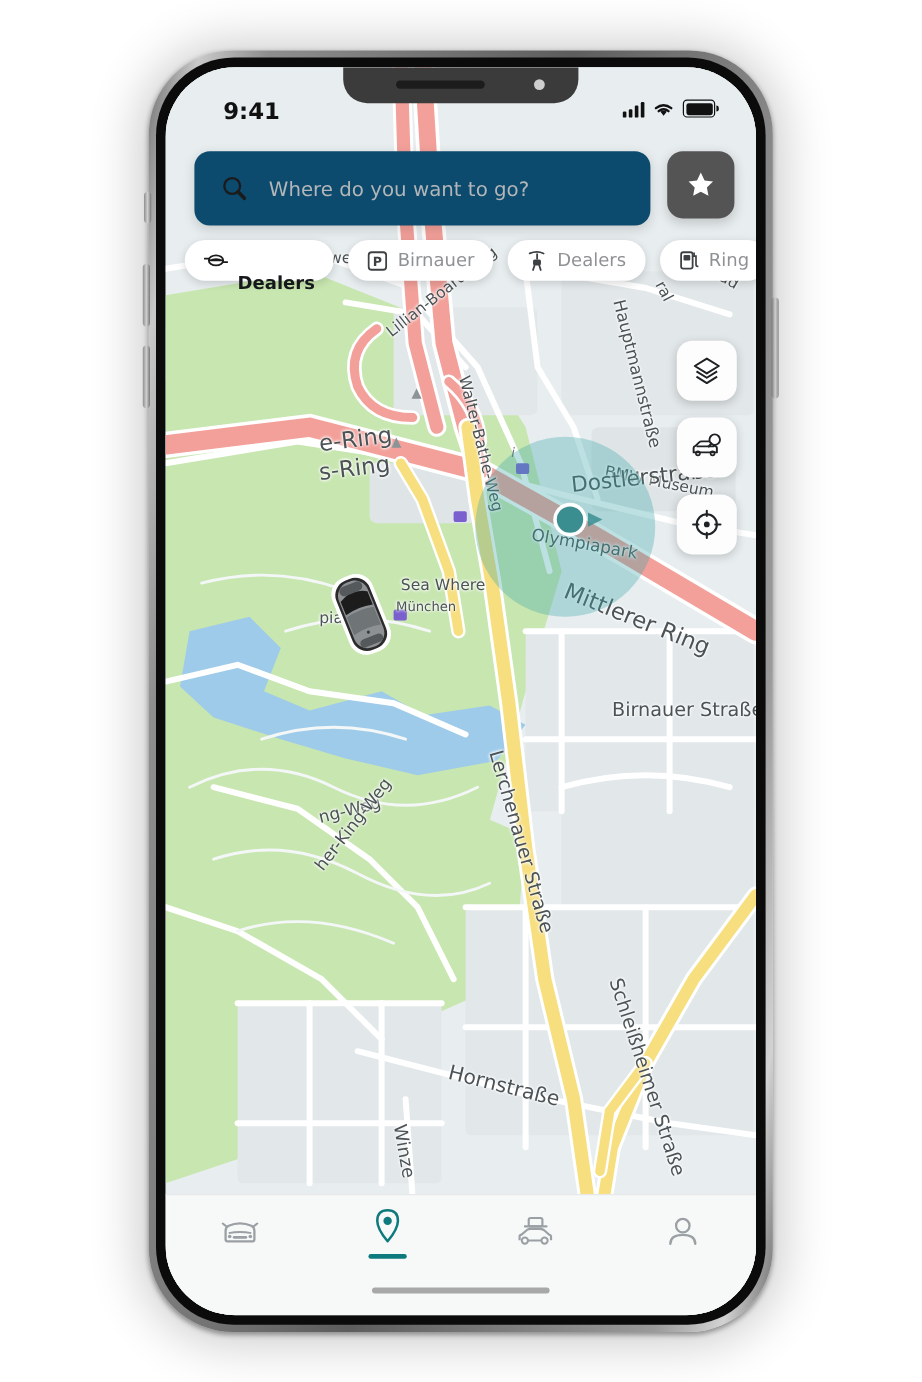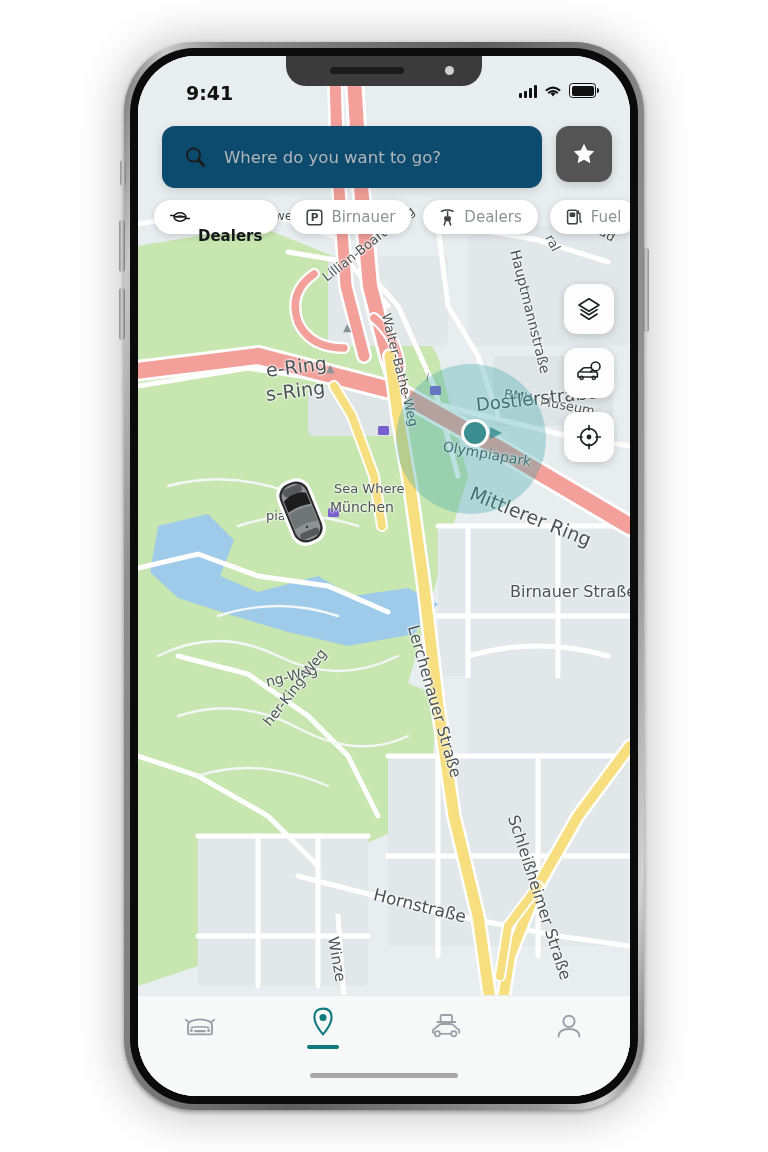--- a/index.html
+++ b/index.html
@@ -234,21 +234,21 @@
 
       <div id="labels">
           <div class="maplabel" style="left: 186px; top: 215px; font-size: 13px; transform: rotate(-38deg); transform-origin: left center;">Lillian-Board-Weg</div>
           <div class="maplabel" style="left: 248px; top: 250px; font-size: 13px; transform: rotate(76deg); transform-origin: left center;">Walter-Bathe-Weg</div>
           <div class="maplabel" style="left: 128px; top: 303px; font-size: 19px; transform: rotate(-7deg); transform-origin: left center;">e-Ring</div>
           <div class="maplabel" style="left: 128px; top: 327px; font-size: 19px; transform: rotate(-7deg); transform-origin: left center;">s-Ring</div>
           <div class="maplabel" style="left: 128px; top: 152px; font-size: 13px; transform: rotate(0deg); transform-origin: left center;">nwe</div>
           <div class="maplabel" style="left: 305px; top: 382px; font-size: 14px; transform: rotate(10deg); transform-origin: left center;">Olympiapark</div>
           <div class="maplabel" style="left: 366px; top: 330px; font-size: 13px; transform: rotate(11deg); transform-origin: left center;">BMW Museum</div>
           <div class="maplabel" style="left: 196px; top: 425px; font-size: 13px; transform: rotate(0deg); transform-origin: left center;">Sea Where</div>
-          <div class="maplabel" style="left: 192px; top: 443px; font-size: 14px; transform: rotate(0deg); transform-origin: left center;">München</div>
+          <div class="maplabel" style="left: 192px; top: 443px; font-size: 11px; transform: rotate(0deg); transform-origin: left center;">München</div>
           <div class="maplabel" style="left: 128px; top: 452px; font-size: 13px; transform: rotate(0deg); transform-origin: left center;">piaturm</div>
           <div class="maplabel" style="left: 377px; top: 186px; font-size: 14px; transform: rotate(76deg); transform-origin: left center;">Hauptmannstraße</div>
           <div class="maplabel" style="left: 411px; top: 172px; font-size: 13px; transform: rotate(62deg); transform-origin: left center;">ral</div>
           <div class="maplabel" style="left: 456px; top: 163px; font-size: 13px; transform: rotate(30deg); transform-origin: left center;">Lad</div>
           <div class="maplabel" style="left: 338px; top: 338px; font-size: 18px; transform: rotate(-6deg); transform-origin: left center;">Dostlerstraße</div>
           <div class="maplabel" style="left: 333px; top: 425px; font-size: 19px; transform: rotate(22deg); transform-origin: left center;">Mittlerer  Ring</div>
           <div class="maplabel" style="left: 372px; top: 526px; font-size: 16px; transform: rotate(0deg); transform-origin: left center;">Birnauer  Straße</div>
           <div class="maplabel" style="left: 275px; top: 560px; font-size: 16px; transform: rotate(74deg); transform-origin: left center;">Lerchenauer  Straße</div>
           <div class="maplabel" style="left: 375px; top: 750px; font-size: 16px; transform: rotate(72deg); transform-origin: left center;">Schleißheimer  Straße</div>
           <div class="maplabel" style="left: 236px; top: 828px; font-size: 17px; transform: rotate(14deg); transform-origin: left center;">Hornstraße</div>
@@ -354,21 +354,21 @@
         <span>Dealers</span>
       </div>
 
       <div class="chip">
         <svg width="17" height="18" viewBox="0 0 17 18">
           <rect x="1.6" y="2.2" width="9.6" height="13.6" rx="1.8" stroke="#3d4143" stroke-width="1.5" fill="none"></rect>
           <rect x="3.6" y="4.4" width="5.6" height="4.6" rx="1" fill="#3d4143"></rect>
           <path d="M11.2 5.4 L14 5.4 L14 12.4 Q14 14 15.4 14" stroke="#3d4143" stroke-width="1.4" fill="none" stroke-linecap="round"></path>
           <path d="M12.4 3 L12.4 5.4" stroke="#3d4143" stroke-width="1.4" stroke-linecap="round"></path>
         </svg>
-        <span>Fuel</span>
+        <span>Ring</span>
       </div>
     </div>
 
     <div class="mapctl">
 
       <div class="ctlbtn">
         <svg width="26" height="26" viewBox="0 0 26 26">
           <path d="M13 2.8 L23 9 L13 15.2 L3 9 Z" stroke="#1f2224" stroke-width="1.7" fill="none" stroke-linejoin="round"></path>
           <path d="M4.4 13.4 L13 18.8 L21.6 13.4" stroke="#1f2224" stroke-width="1.7" fill="none" stroke-linejoin="round"></path>
           <path d="M4.4 17.8 L13 23.2 L21.6 17.8" stroke="#1f2224" stroke-width="1.7" fill="none" stroke-linejoin="round"></path>

